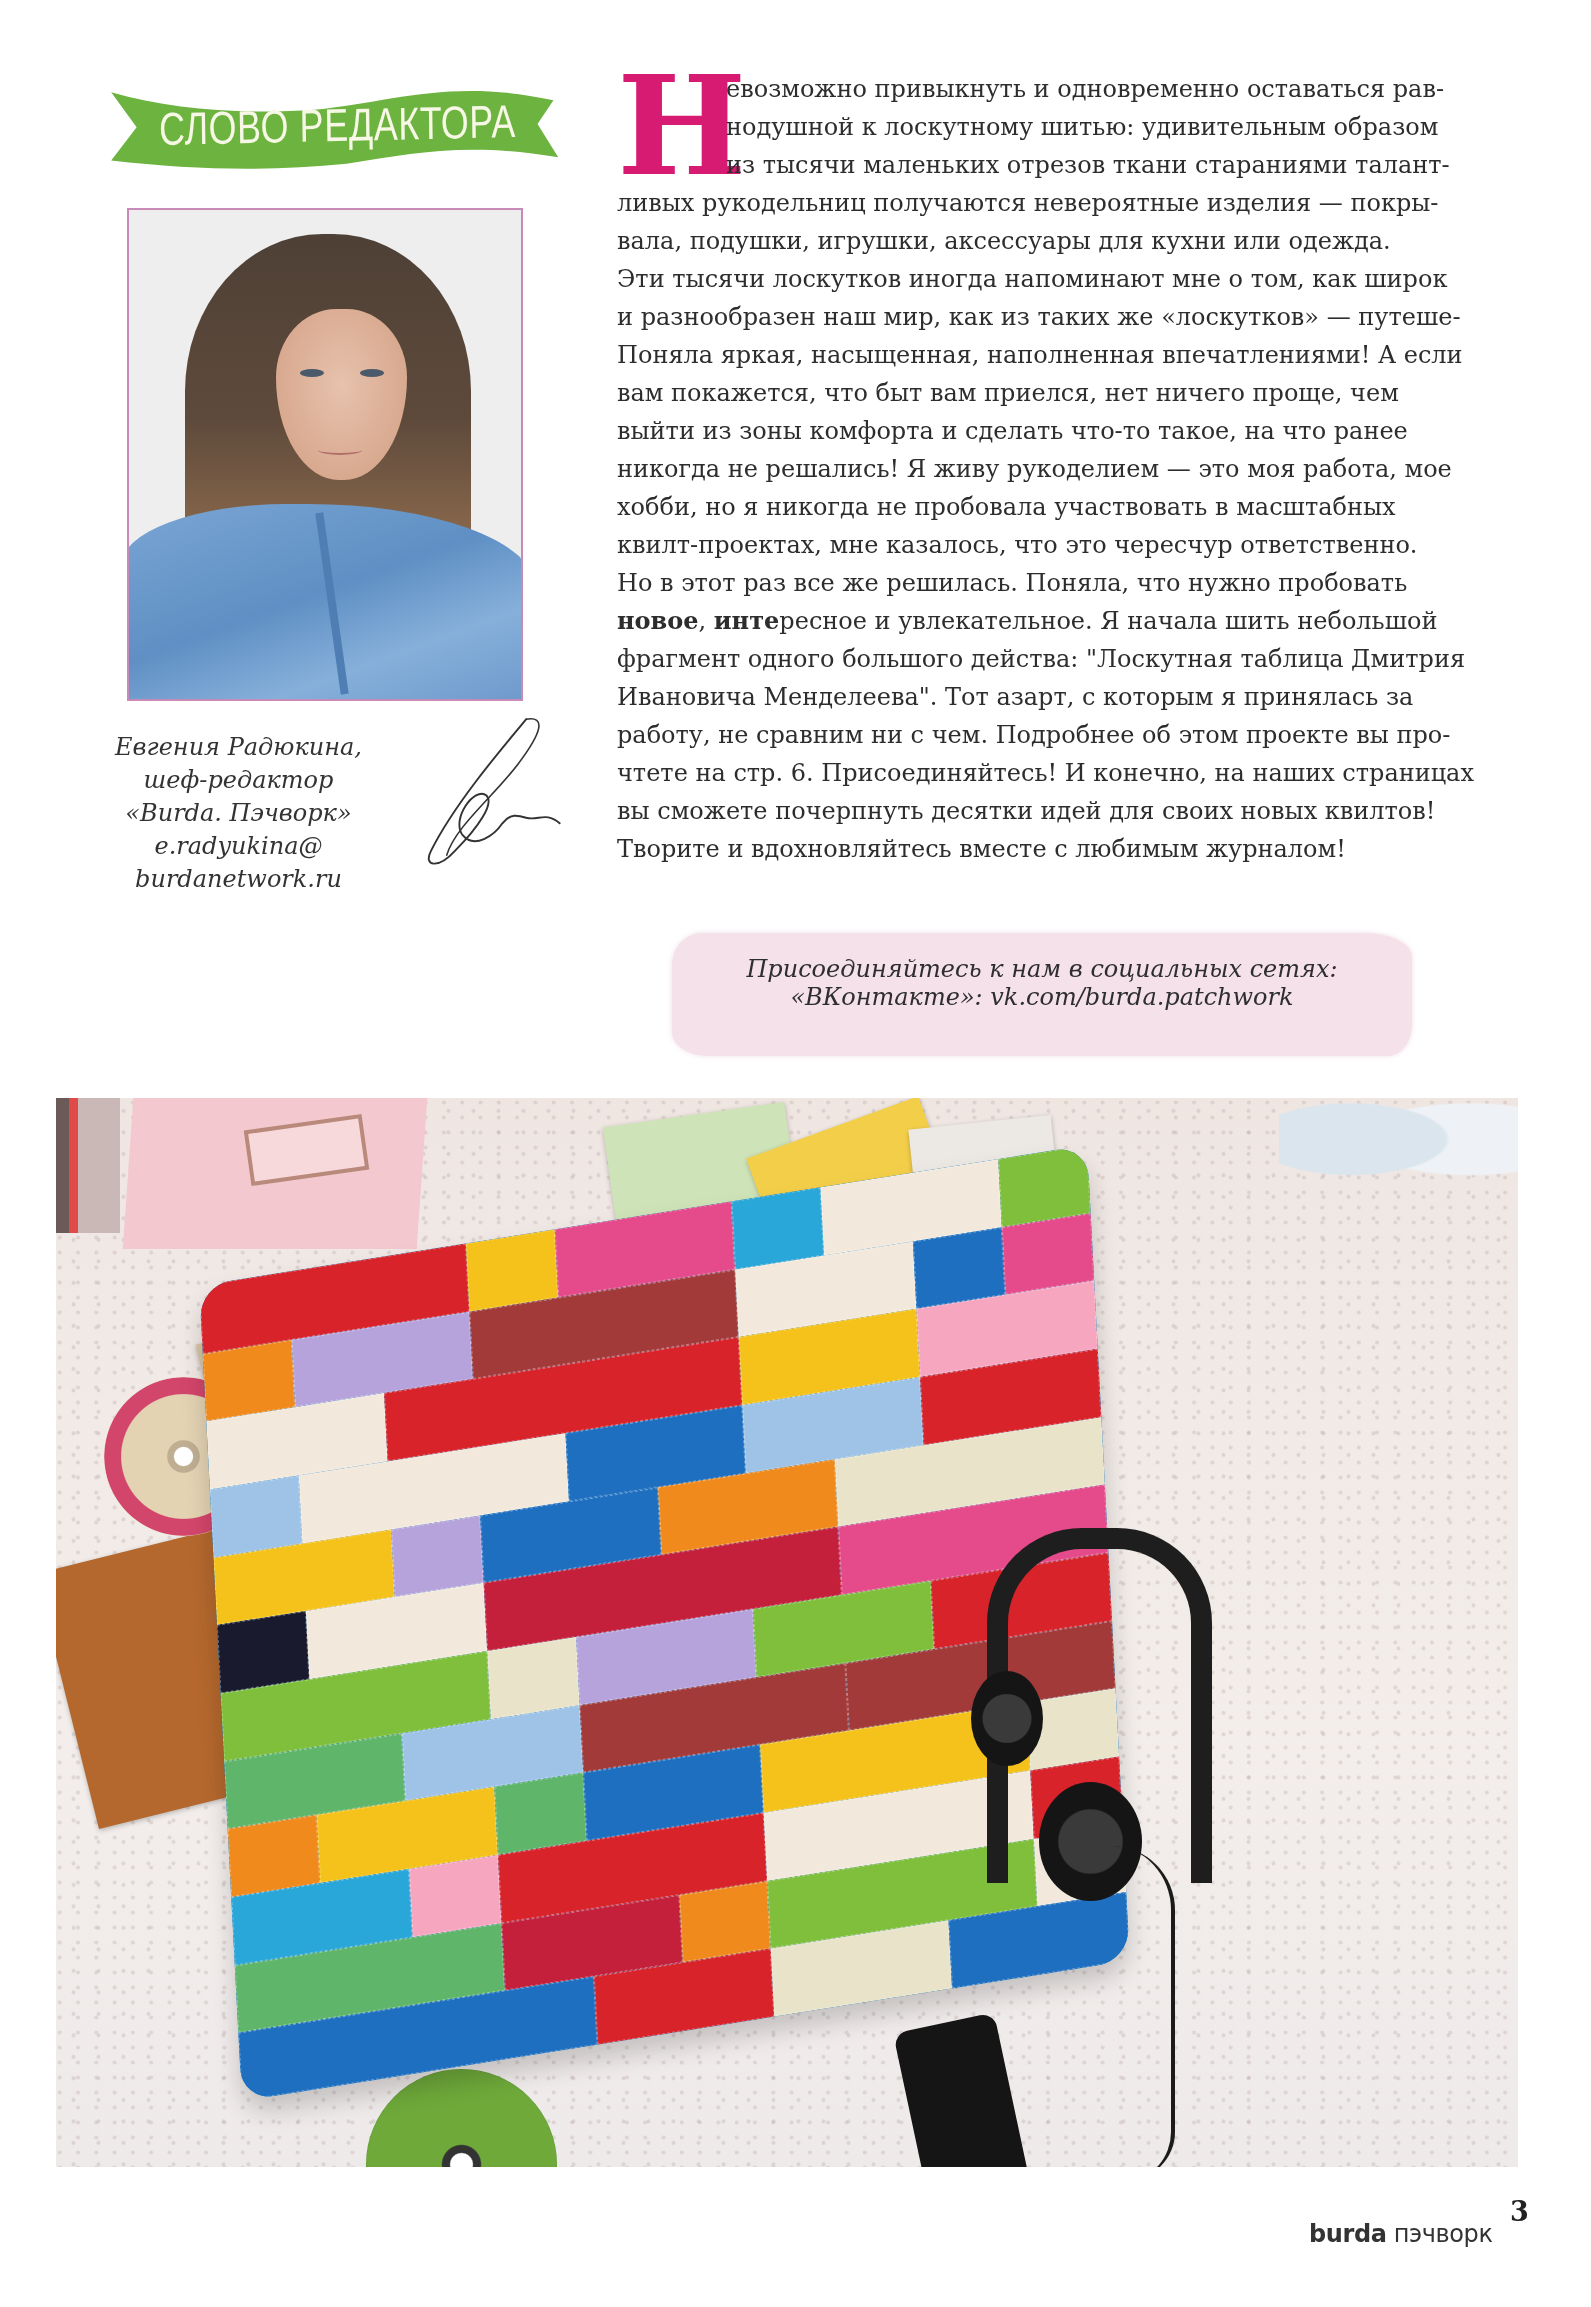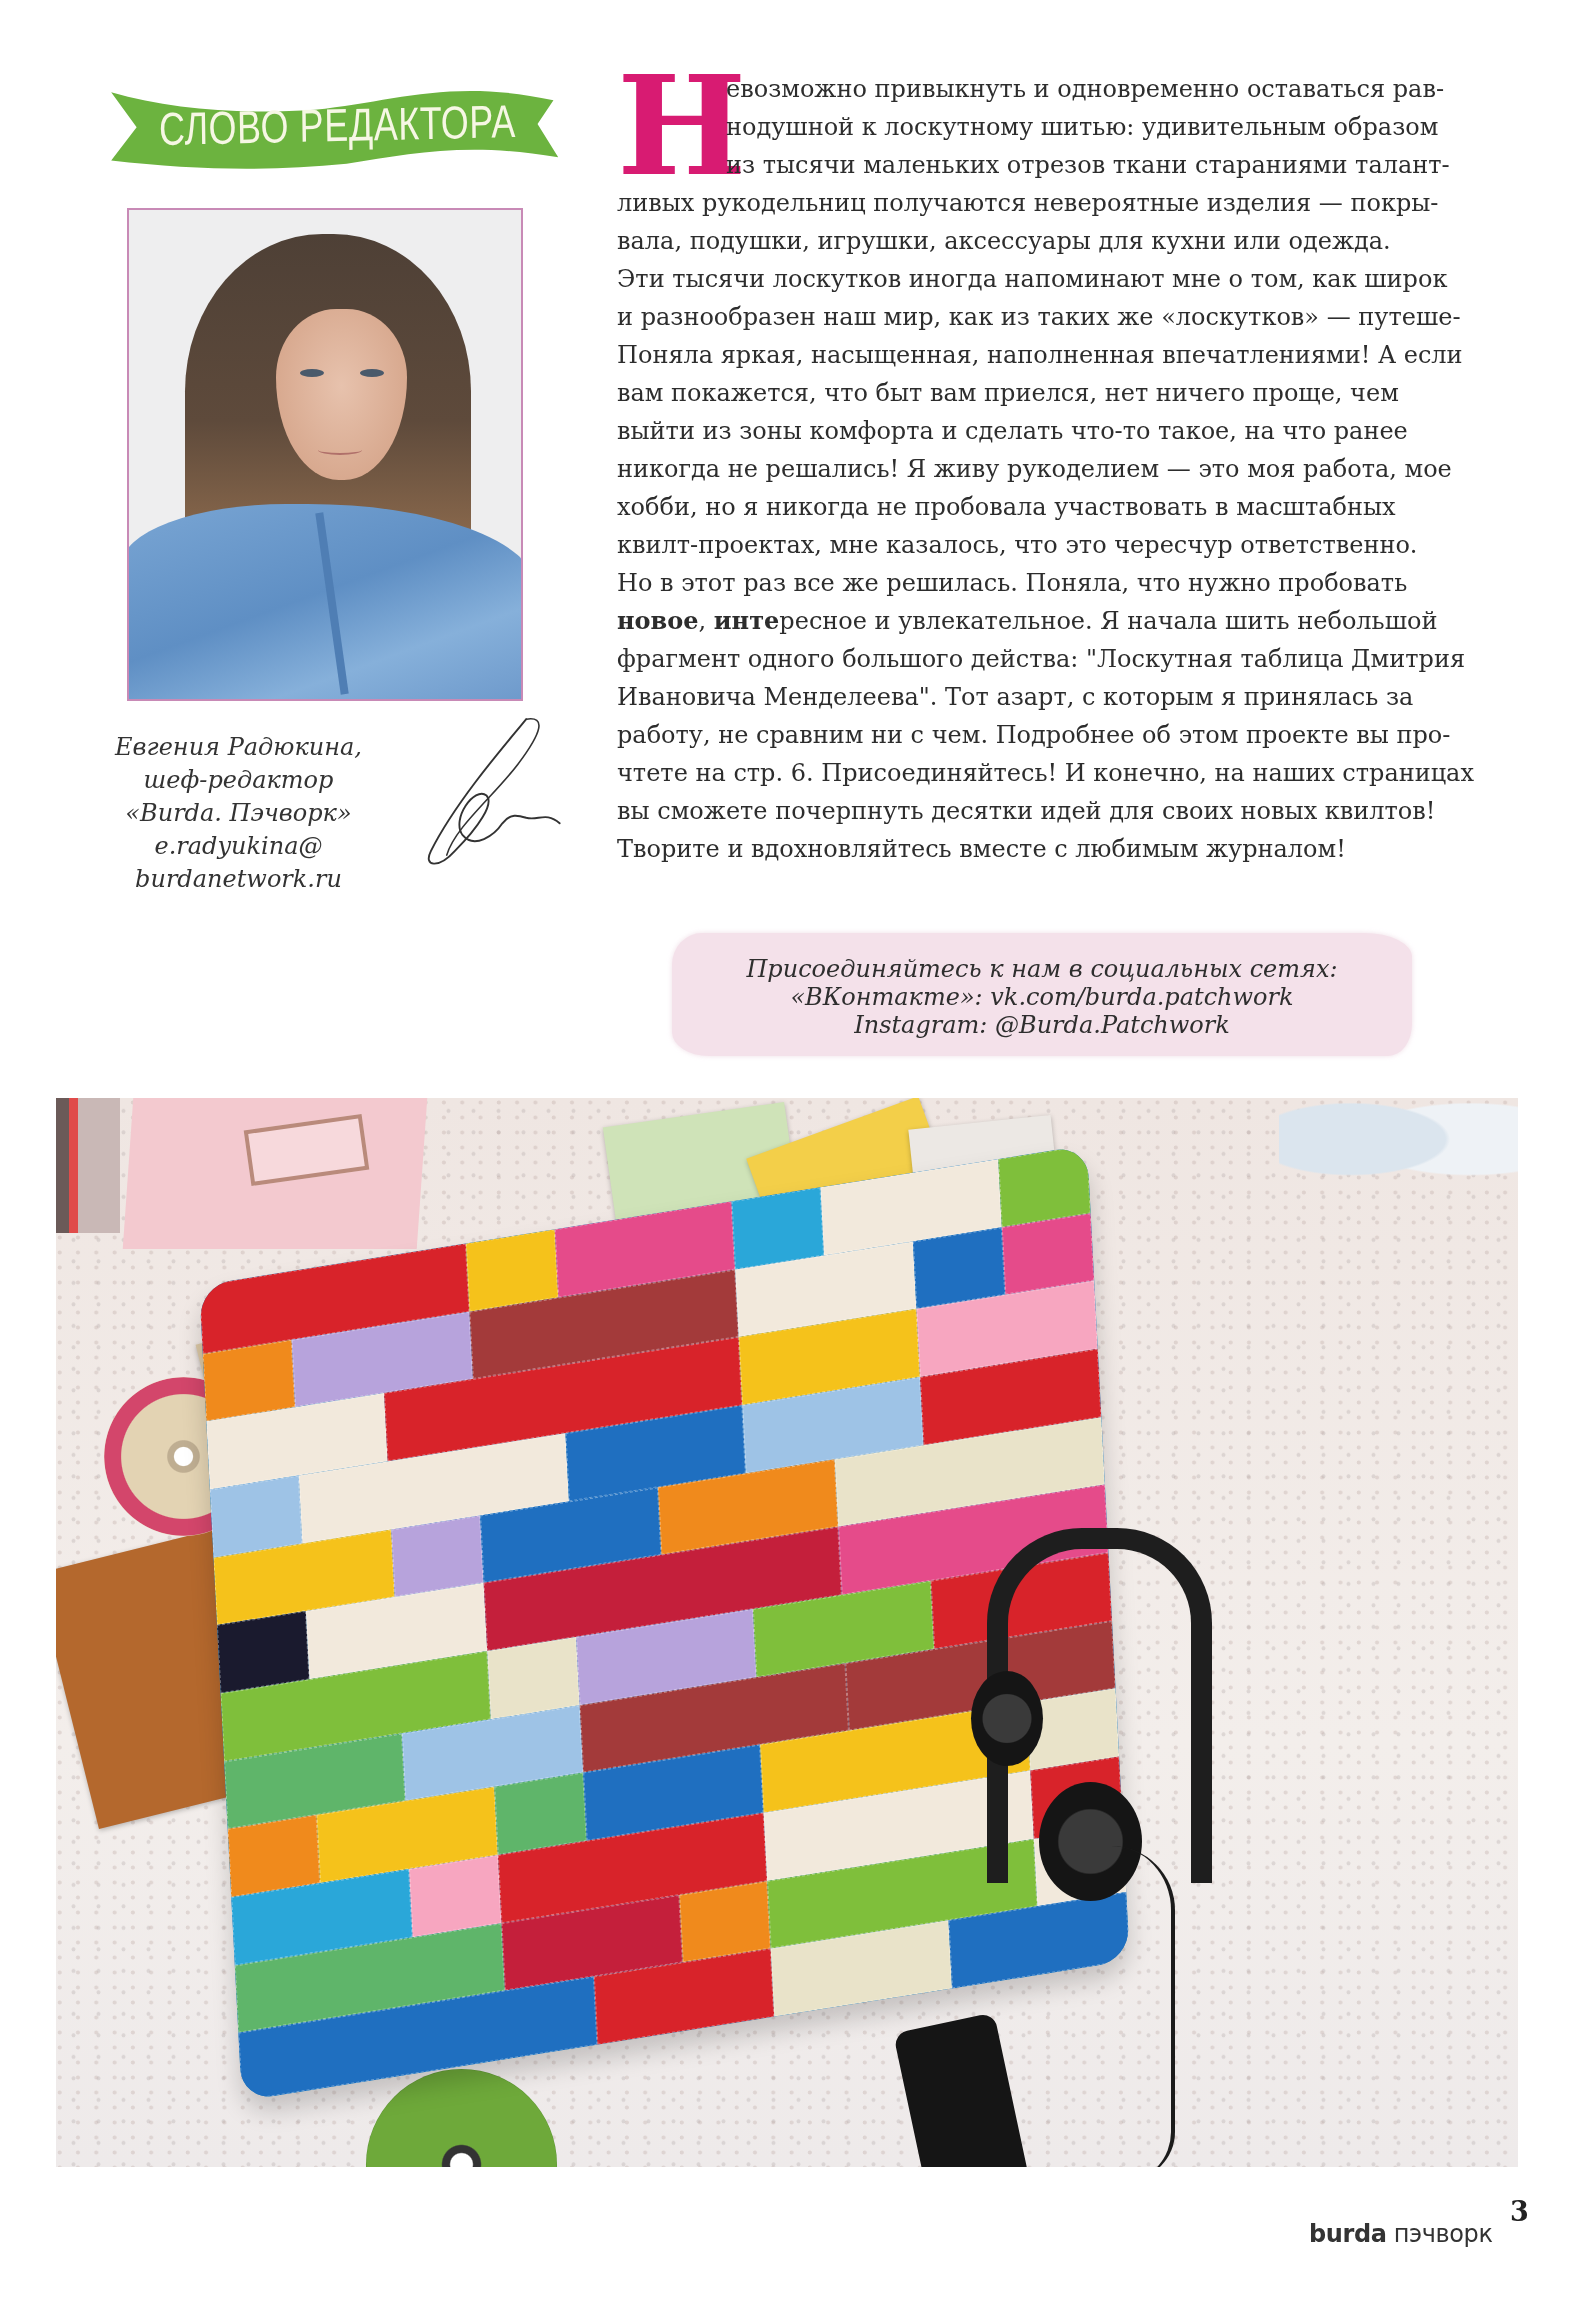--- a/index.html
+++ b/index.html
@@ -119,21 +119,20 @@
   <span class="ln">Ивановича Менделеева". Тот азарт, с которым я принялась за</span>
   <span class="ln">работу, не сравним ни с чем. Подробнее об этом проекте вы про-</span>
   <span class="ln">чтете на стр. 6. Присоединяйтесь! И конечно, на наших страницах</span>
   <span class="ln">вы сможете почерпнуть десятки идей для своих новых квилтов!</span>
   <span class="ln">Творите и вдохновляйтесь вместе с любимым журналом!</span>
 </div>
 
 <div class="social">
   <div class="sline s1">Присоединяйтесь к нам в социальных сетях:</div>
   <div class="sline s2">«ВКонтакте»: vk.com/burda.patchwork</div>
-  <div class="sline s3">Instagram: @Burda.Patchwork</div>
 </div>
 
 <div class="photo">
   <div class="books"></div>
   <div class="box"></div>
   <div class="box-handle"></div>
   <div class="sneakers"></div>
 
   <div class="cd-case" style="left:557px;top:16px;width:183px;height:159px;background:#cfe3b8;transform:rotate(-8deg);"></div>
   <div class="cd-case" style="left:716px;top:24px;width:183px;height:183px;background:#f3cf49;transform:rotate(-20deg);"></div>

